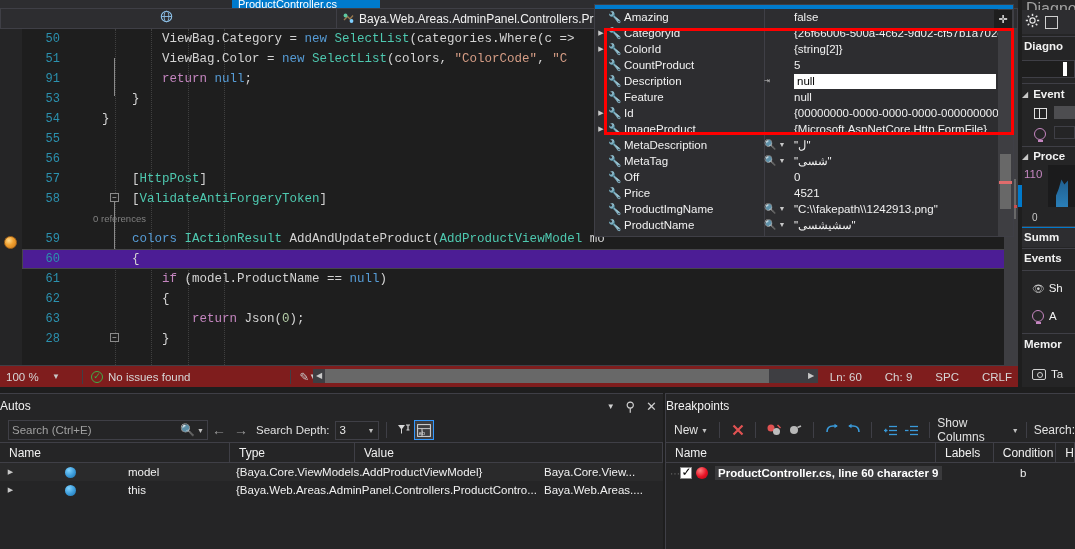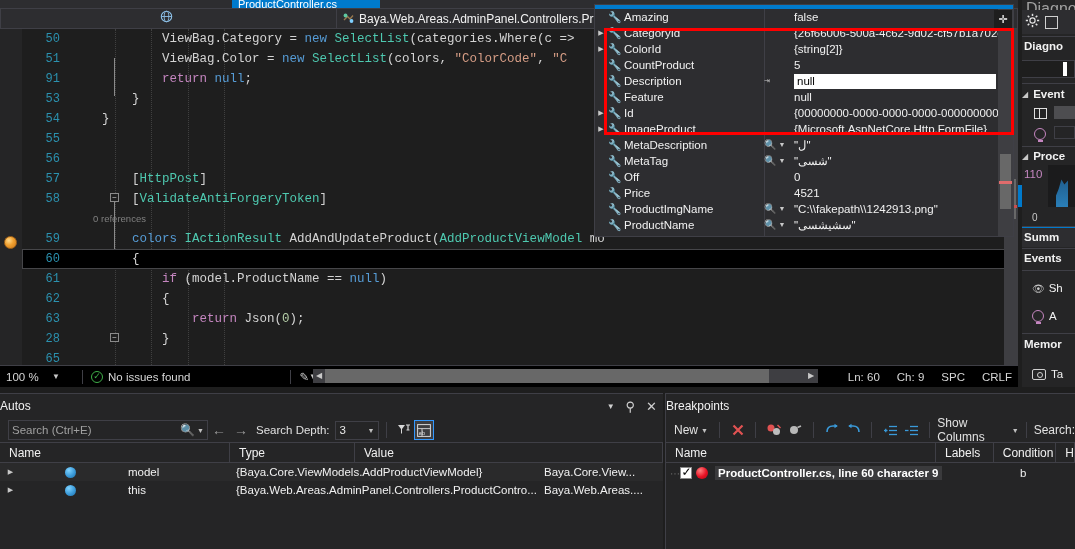--- a/index.html
+++ b/index.html
@@ -74,21 +74,21 @@
     white-space: pre; color: #d4d4d4;
   }
   .ln {
     position: absolute; left: 0; width: 38px; text-align: right;
     color: #2b91af; font-family: "Liberation Mono", monospace;
     font-size: 12px;
   }
   .code-txt { position: absolute; left: 50px; }
   .line.cur .code-txt { }
   .line.cur {
-    background: #000000;
+    background: #4c1d95;
     outline: 1px solid #464649; outline-offset: -1px;
   }
 
   
   .kw   { color: #569cd6; }
   .kw2  { color: #c586c0; }
   .type { color: #4ec9b0; }
   .str  { color: #d69d85; }
   .num  { color: #b5cea8; }
   .attr { color: #4ec9b0; }
@@ -131,21 +131,21 @@
     background: #686868;
   }
   .ed-mark {
     position: absolute; left: 1px; width: 12px; height: 3px;
     background: #c94f4f; top: 176px;
   }
 
   
   .statusbar {
     position: absolute; left: 0; top: 365px; width: 1018px; height: 22px;
-    background: #000000; border-top: 1px solid #3f3f46;
+    background: #7f1d1d; border-top: 1px solid #3f3f46;
     display: flex; align-items: center; font-size: 11.5px; color: #d6d6d6;
   }
   .sb-zoom { width: 52px; padding-left: 6px; }
   .sb-caret { width: 22px; color: #c8c8c8; font-size: 8px; }
   .sb-sep { width: 1px; height: 14px; background: #3f3f46; margin: 0 8px; }
   .sb-ok {
     display: flex; align-items: center; gap: 5px;
   }
   .ok-circle {
     width: 12px; height: 12px; border-radius: 50%;
@@ -159,21 +159,21 @@
   .hs-thumb {
     position: absolute; left: 12px; top: 0; width: 444px; height: 14px;
     background: #686868;
   }
   .hs-arrow {
     position: absolute; top: 0; width: 12px; height: 14px;
     color: #c8c8c8; font-size: 8px; text-align: center; line-height: 14px;
   }
   .sb-right {
     position: absolute; right: 6px; top: 0; height: 22px;
-    display: flex; align-items: center; gap: 17px; font-size: 11.5px;
+    display: flex; align-items: center; gap: 23px; font-size: 11.5px;
   }
 
   
   .datatip {
     position: absolute; left: 594px; top: 4px; width: 420px; height: 233px;
     background: #2d2d30; border: 1px solid #3f3f46;
     z-index: 40; overflow: hidden;
   }
   .tip-topbar {
     position: absolute; left: 0; top: 0; width: 420px; height: 4px;
@@ -455,21 +455,20 @@
           <div class="line"><span class="ln">56</span><span class="code-txt"><span class="plain"></span></span></div>
           <div class="line"><span class="ln">57</span><span class="code-txt"><span class="plain">        [</span><span class="attr">HttpPost</span><span class="plain">]</span></span></div>
           <div class="line"><span class="ln">58</span><span class="code-txt"><span class="plain">        [</span><span class="attr">ValidateAntiForgeryToken</span><span class="plain">]</span></span></div>
           <div class="line"><span class="ln"></span><span class="code-txt"><span class="refs">        0 references</span></span></div>
           <div class="line"><span class="ln">59</span><span class="code-txt"><span class="plain">        </span><span class="kw">colors</span><span class="plain"> </span><span class="type">IActionResult</span><span class="plain"> AddAndUpdateProduct(</span><span class="type">AddProductViewModel</span><span class="plain"> mo</span></span></div>
           <div class="line cur"><span class="ln">60</span><span class="code-txt"><span class="plain">        {</span></span></div>
           <div class="line"><span class="ln">61</span><span class="code-txt"><span class="plain">            </span><span class="kw2">if</span><span class="plain"> (model.ProductName == </span><span class="kw">null</span><span class="plain">)</span></span></div>
           <div class="line"><span class="ln">62</span><span class="code-txt"><span class="plain">            {</span></span></div>
           <div class="line"><span class="ln">63</span><span class="code-txt"><span class="plain">                </span><span class="kw2">return</span><span class="plain"> Json(</span><span class="num">0</span><span class="plain">);</span></span></div>
           <div class="line"><span class="ln">28</span><span class="code-txt"><span class="plain">            }</span></span></div>
-          <div class="line"><span class="ln">65</span><span class="code-txt"><span class="plain"></span></span></div>
         </div>
     </div>
     <div class="ed-scroll">
       <div class="ed-thumb"></div>
       <div class="ed-mark"></div>
     </div>
   </div>
 
   <div class="datatip">
     <div class="tip-topbar"></div>

